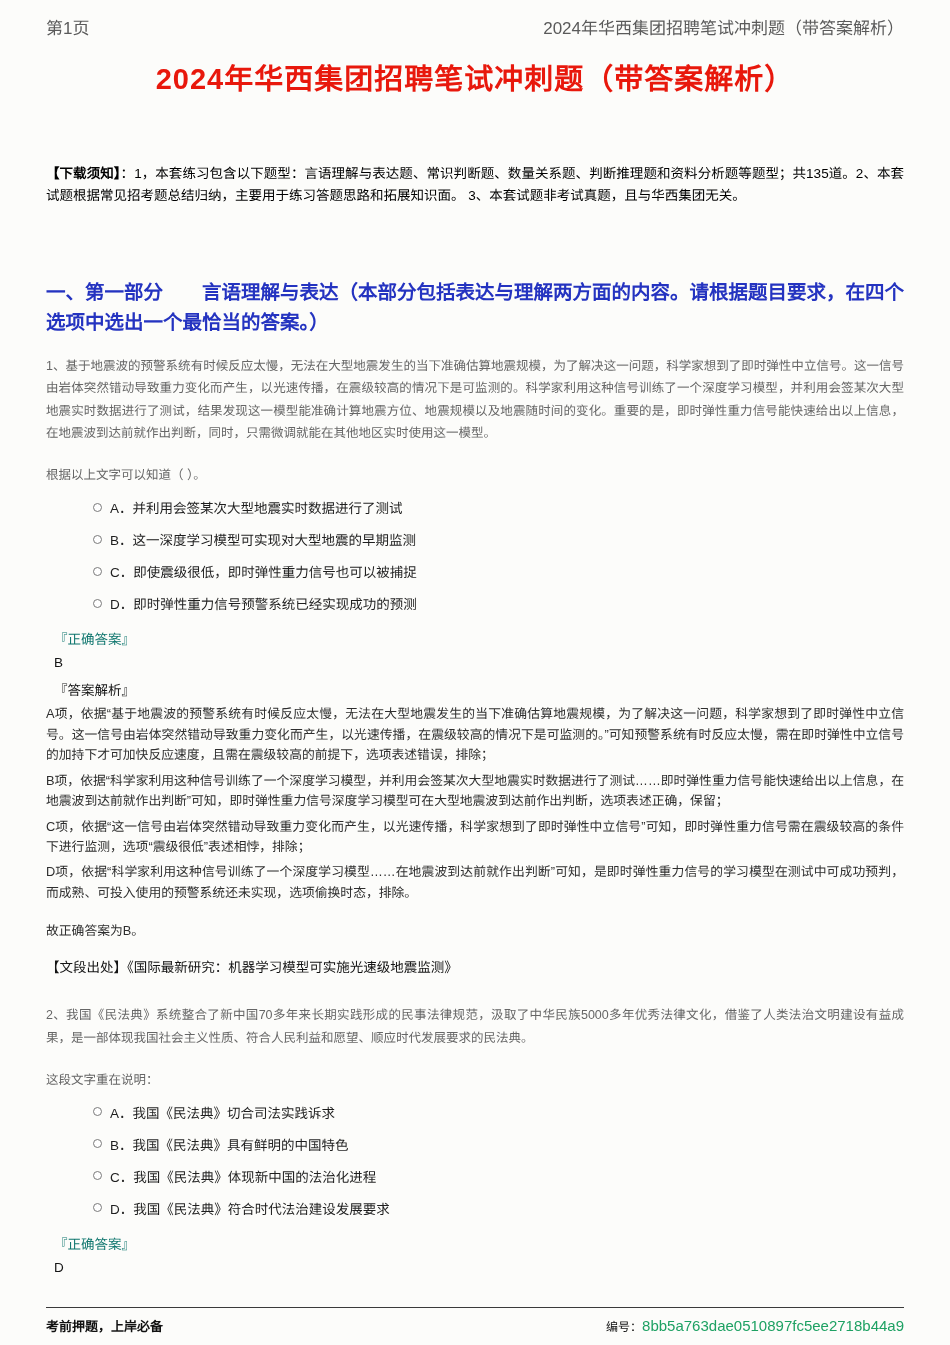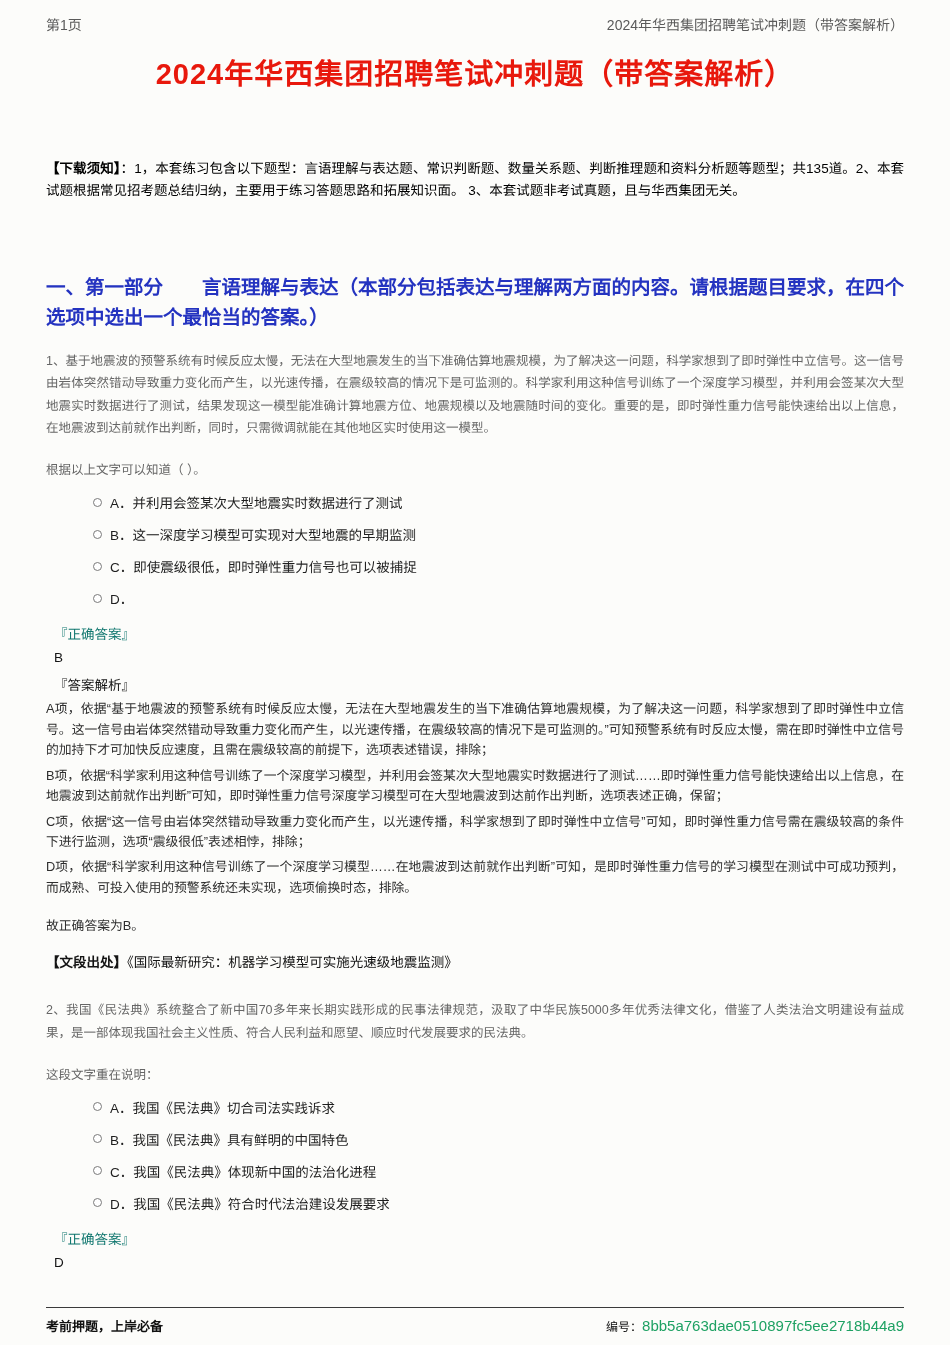--- a/index.html
+++ b/index.html
@@ -10,21 +10,21 @@
     color:#333;
   }
   .page {
     position:relative;
     width:950px; height:1345px;
     padding:14px 46px 0 46px;
     overflow:hidden;
   }
   .page-header {
     display:flex; justify-content:space-between;
-    font-size:14px; color:#5a5a5a;
+    font-size:17px; color:#5a5a5a;
   }
   .doc-title {
     margin-top:16px;
     text-align:center;
     color:var(--title-red,#e8180c);
     font-size:29px; font-weight:bold;
     letter-spacing:1px;
   }
   .notice {
     margin-top:66px;
@@ -60,21 +60,21 @@
   .answer-label  { margin-top:15px; padding-left:8px; font-size:13.5px; color:#0f766e; }
   .answer-value  { margin-top:7px;  padding-left:8px; font-size:13.5px; color:#141414; }
   .analysis-label{ margin-top:9px;  padding-left:8px; font-size:13.5px; color:#141414; }
   .analysis-para {
     margin-top:5px;
     font-size:12.8px; line-height:1.6;
     color:#2e2e2e; text-align:justify;
   }
   .conclusion { margin-top:17px; font-size:12.8px; color:#2e2e2e; }
   .source { margin-top:17px; font-size:13.5px; color:#141414; }
-  .source .lbl { font-weight:bold;text-align:right; }
+  .source .lbl { font-weight:normal;text-align:right; }
   .q2 { margin-top:28px; }
   .page-footer {
     position:absolute; left:46px; right:46px; bottom:10px;
     border-top:1px solid #3a3a3a; padding-top:8px;
     display:flex; justify-content:space-between; align-items:baseline;
   }
   .footer-left { font-weight:bold; font-size:13px; color:#111; }
   .footer-right { font-size:12px; color:#111; }
   .footer-code { color:var(--code-green,#1ea163); font-size:15px; }
 </style>
@@ -110,20 +110,21 @@
         <span>这一深度学习模型可实现对大型地震的早期监测</span>
       </div>
       <div class="option">
         <span class="radio"></span>
         <span>C．</span>
         <span>即使震级很低，即时弹性重力信号也可以被捕捉</span>
       </div>
       <div class="option">
         <span class="radio"></span>
         <span>D．</span>
+        <span>即时弹性重力信号预警系统已经实现成功的预测</span>
       </div>
     </div>
 
     <p class="answer-label">『正确答案』</p>
     <p class="answer-value">B</p>
     <p class="analysis-label">『答案解析』</p>
 
     <p class="analysis-para">A项，依据“基于地震波的预警系统有时候反应太慢，无法在大型地震发生的当下准确估算地震规模，为了解决这一问题，科学家想到了即时弹性中立信号。这一信号由岩体突然错动导致重力变化而产生，以光速传播，在震级较高的情况下是可监测的。”可知预警系统有时反应太慢，需在即时弹性中立信号的加持下才可加快反应速度，且需在震级较高的前提下，选项表述错误，排除；</p>
     <p class="analysis-para">B项，依据“科学家利用这种信号训练了一个深度学习模型，并利用会签某次大型地震实时数据进行了测试……即时弹性重力信号能快速给出以上信息，在地震波到达前就作出判断”可知，即时弹性重力信号深度学习模型可在大型地震波到达前作出判断，选项表述正确，保留；</p>
     <p class="analysis-para">C项，依据“这一信号由岩体突然错动导致重力变化而产生，以光速传播，科学家想到了即时弹性中立信号”可知，即时弹性重力信号需在震级较高的条件下进行监测，选项“震级很低”表述相悖，排除；</p>

